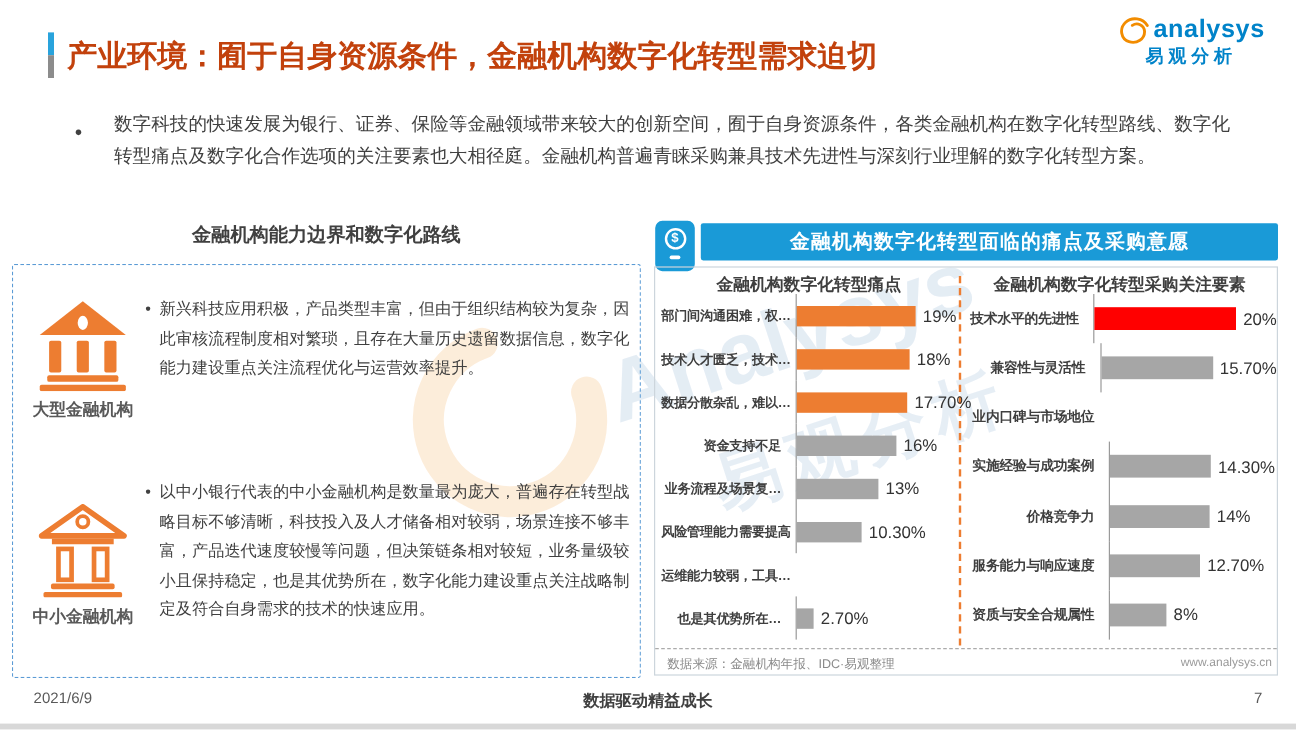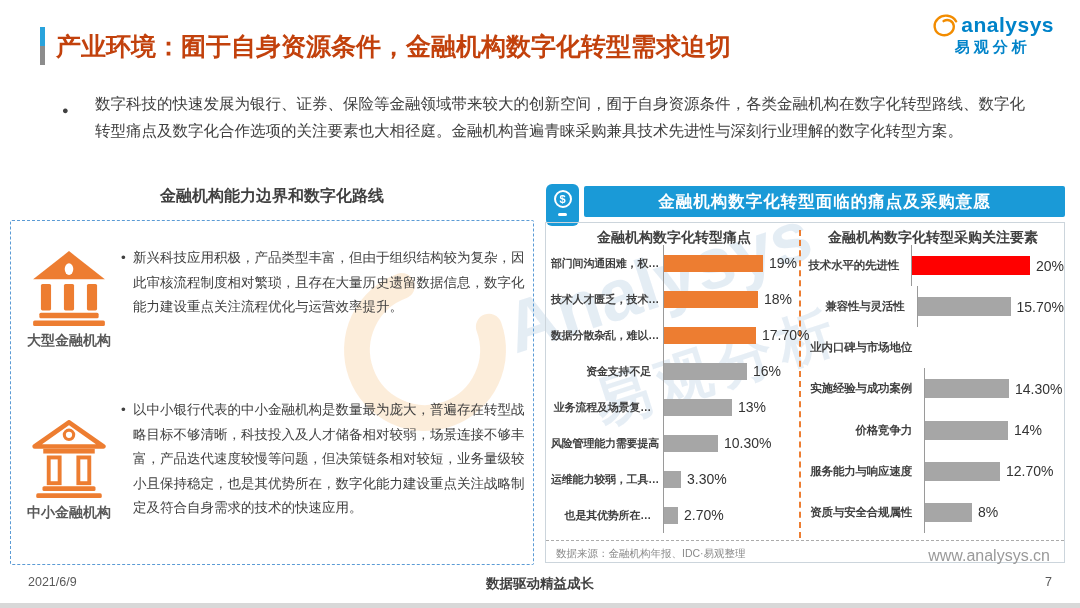--- a/index.html
+++ b/index.html
@@ -53,21 +53,21 @@
   .clabel { text-align:right; padding-right:12px; font-weight:600; color:#3F3F3F; white-space:nowrap; letter-spacing:-0.2px; }
   .c1 .clabel { width:112px; font-size:11px; }
   .c2 .clabel { width:118px; font-size:11.5px; }
   .cbararea { flex:1; height:100%; display:flex; align-items:center; border-left:1.5px solid #9a9a9a; }
   .cbar { height:17px; }
   .c2 .cbar { height:19px; }
   .cval { margin-left:6px; font-size:14px; color:#333333; white-space:nowrap; }
 
   .source-divider { position:absolute; left:546px; top:540px; width:518px; border-top:1px dashed #ABABAB; }
   .source-text { position:absolute; left:556px; top:547px; font-size:10.5px; color:#8A8A8A; }
-  .website-text { position:absolute; right:30px; top:547px; font-size:16px; color:#9A9A9A; }
+  .website-text { position:absolute; right:20px; top:547px; font-size:10px; color:#9A9A9A; }
 
   
   .wm { position:absolute; pointer-events:none; }
   .wm-swirl { left:330px; top:255px; opacity:.14; transform:rotate(-20deg); }
   .wm-latin { left:500px; top:240px; font-size:72px; font-weight:700; color:#A9C4DE; opacity:.30; transform:rotate(-18deg); white-space:nowrap; }
   .wm-cn { left:590px; top:330px; font-size:56px; font-weight:700; color:#A9C4DE; opacity:.28; transform:rotate(-18deg); letter-spacing:8px; white-space:nowrap; }
 
   
   .footer-date { position:absolute; left:28px; top:575px; font-size:12.5px; color:#595959; }
   .footer-slogan { position:absolute; left:0; top:575px; width:100%; text-align:center; font-size:13.5px; font-weight:600; color:#404040; }
@@ -183,24 +183,20 @@
       </div>
       <div class="crow">
         <div class="clabel">风险管理能力需要提高</div>
         <div class="cbararea">
           <div class="cbar" style="width: 54px; background: rgb(166, 166, 166);"></div>
           <span class="cval">10.30%</span>
         </div>
       </div>
       <div class="crow">
         <div class="clabel">运维能力较弱，工具…</div>
-        <div class="cbararea">
-          <div class="cbar" style="width: 17px; background: rgb(166, 166, 166);"></div>
-          <span class="cval">3.30%</span>
-        </div>
       </div>
       <div class="crow">
         <div class="clabel">也是其优势所在…</div>
         <div class="cbararea">
           <div class="cbar" style="width: 14px; background: rgb(166, 166, 166);"></div>
           <span class="cval">2.70%</span>
         </div>
       </div>
     </div>
   <div class="chart-rows c2">

